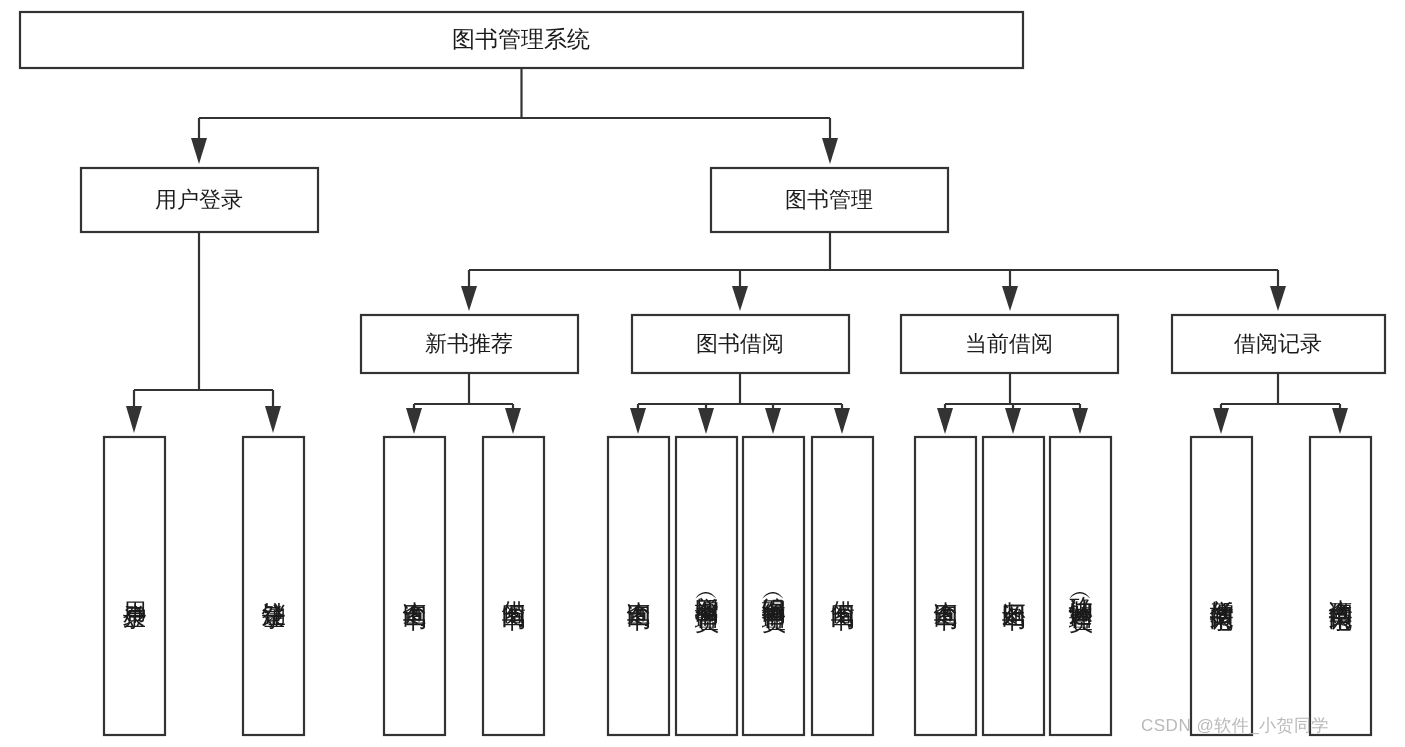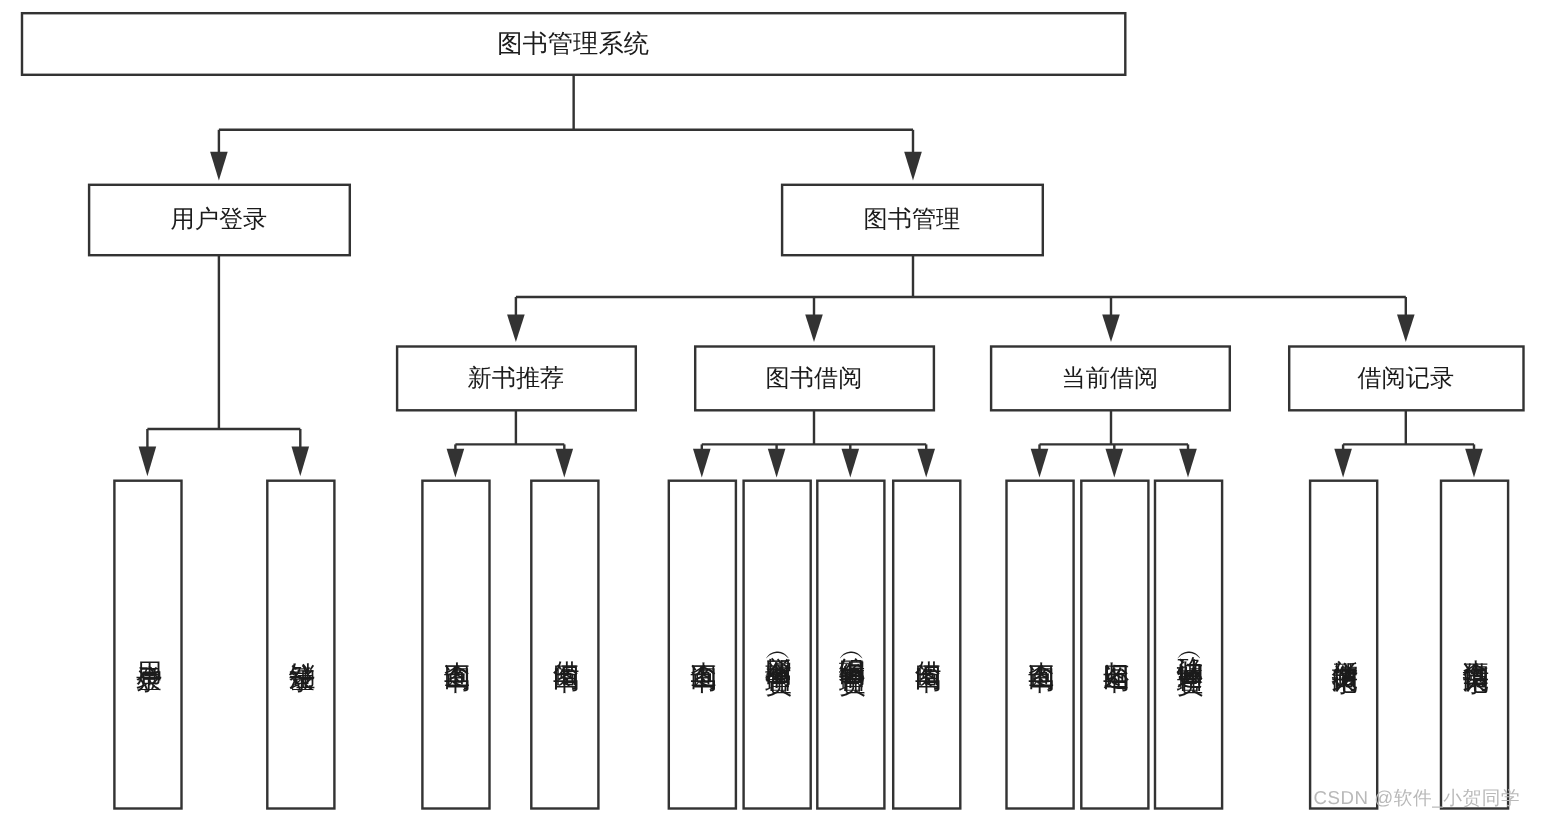--- a/index.html
+++ b/index.html
@@ -225,15 +225,15 @@
   <div class="vlabel" style="left:743px; top:437px; width:61px; height:298px;">编辑图书（管理员）</div>
   <div class="vlabel" style="left:812px; top:437px; width:61px; height:298px;">借阅图书</div>
 
   <div class="vlabel" style="left:915px; top:437px; width:61px; height:298px;">查询图书</div>
   <div class="vlabel" style="left:983px; top:437px; width:61px; height:298px;">归还图书</div>
   <div class="vlabel" style="left:1050px; top:437px; width:61px; height:298px;">确认归还（管理员）</div>
 
   <div class="vlabel" style="left:1191px; top:437px; width:61px; height:298px;">新增借阅记录</div>
   <div class="vlabel" style="left:1310px; top:437px; width:61px; height:298px;">查询借阅记录</div>
 
-  <div class="watermark" style="left:1194px; top:714px;">CSDN @软件_小贺同学</div>
+  <div class="watermark" style="left:1141px; top:714px;">CSDN @软件_小贺同学</div>
 
 </div>
 
 </body></html>

